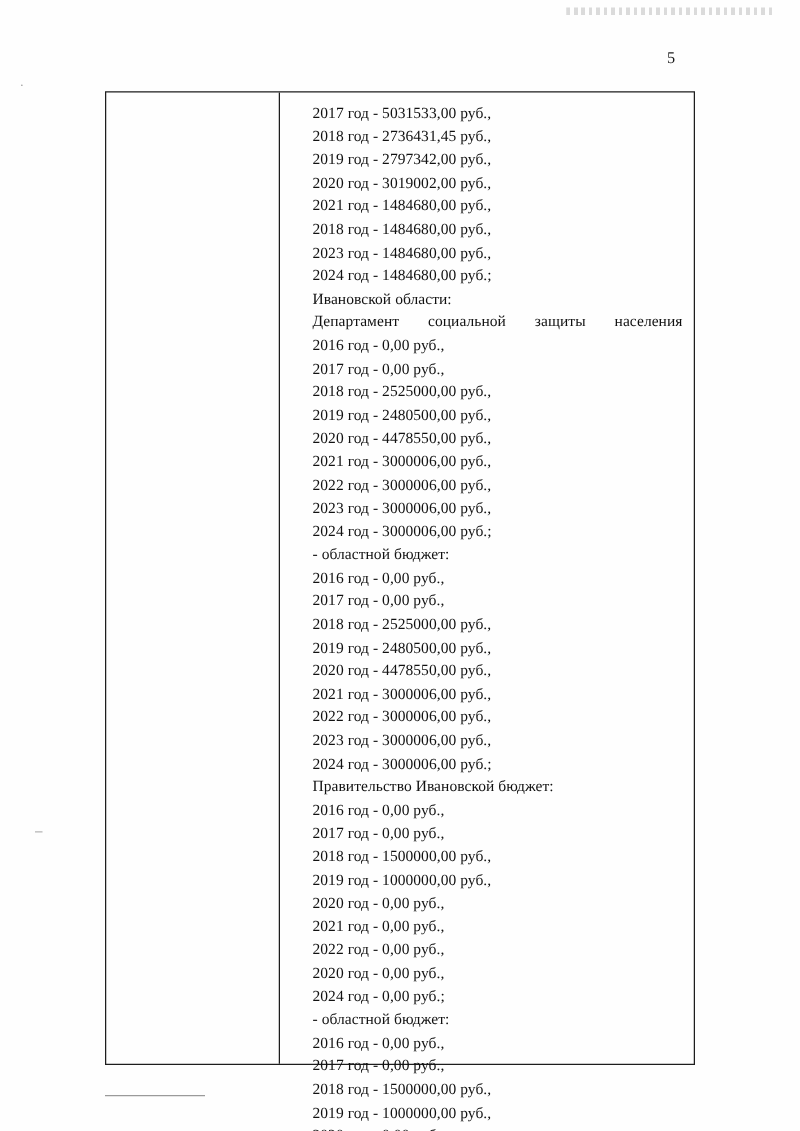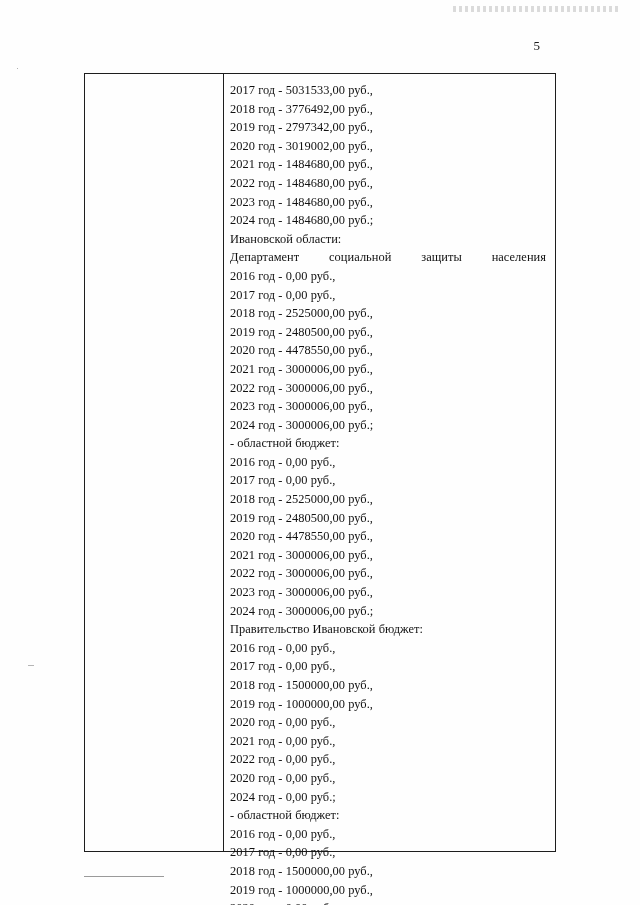--- a/index.html
+++ b/index.html
@@ -84,20 +84,21 @@
   }
   .col-left {
     width: 139px;
     border-right: 1px solid #1d1d1d;
     box-sizing: border-box;
   }
   .col-right {
     flex: 1;
     box-sizing: border-box;
     padding: 7px 9px 0 6px;
+    margin-left: 20px;
   }
 
   .line {
     font-size: 12.4px;
     line-height: 18.6px;
     white-space: pre-wrap;
     letter-spacing: 0.05px;
   }
   .line.justify {
     text-align: justify;
@@ -113,25 +114,25 @@
   <div class="scan-dot-left">·</div>
   <div class="scan-dot-left2"></div>
   <div class="scan-mark-bottom"></div>
 
   <div class="page-number">5</div>
 
   <div class="doc-table">
     <div class="col-left"></div>
     <div class="col-right" id="right-col">
         <div class="line">2017 год - 5031533,00 руб.,</div>
-        <div class="line">2018 год - 3776492,00 руб.,</div>
+        <div class="line">2018 год - 2736431,45 руб.,</div>
         <div class="line">2019 год - 2797342,00 руб.,</div>
         <div class="line">2020 год - 3019002,00 руб.,</div>
         <div class="line">2021 год - 1484680,00 руб.,</div>
-        <div class="line">2022 год - 1484680,00 руб.,</div>
+        <div class="line">2018 год - 1484680,00 руб.,</div>
         <div class="line">2023 год - 1484680,00 руб.,</div>
         <div class="line">2024 год - 1484680,00 руб.;</div>
         <div class="line">Ивановской области:</div>
         <div class="line justify">Департамент социальной защиты населения</div>
         <div class="line">2016 год - 0,00 руб.,</div>
         <div class="line">2017 год - 0,00 руб.,</div>
         <div class="line">2018 год - 2525000,00 руб.,</div>
         <div class="line">2019 год - 2480500,00 руб.,</div>
         <div class="line">2020 год - 4478550,00 руб.,</div>
         <div class="line">2021 год - 3000006,00 руб.,</div>

